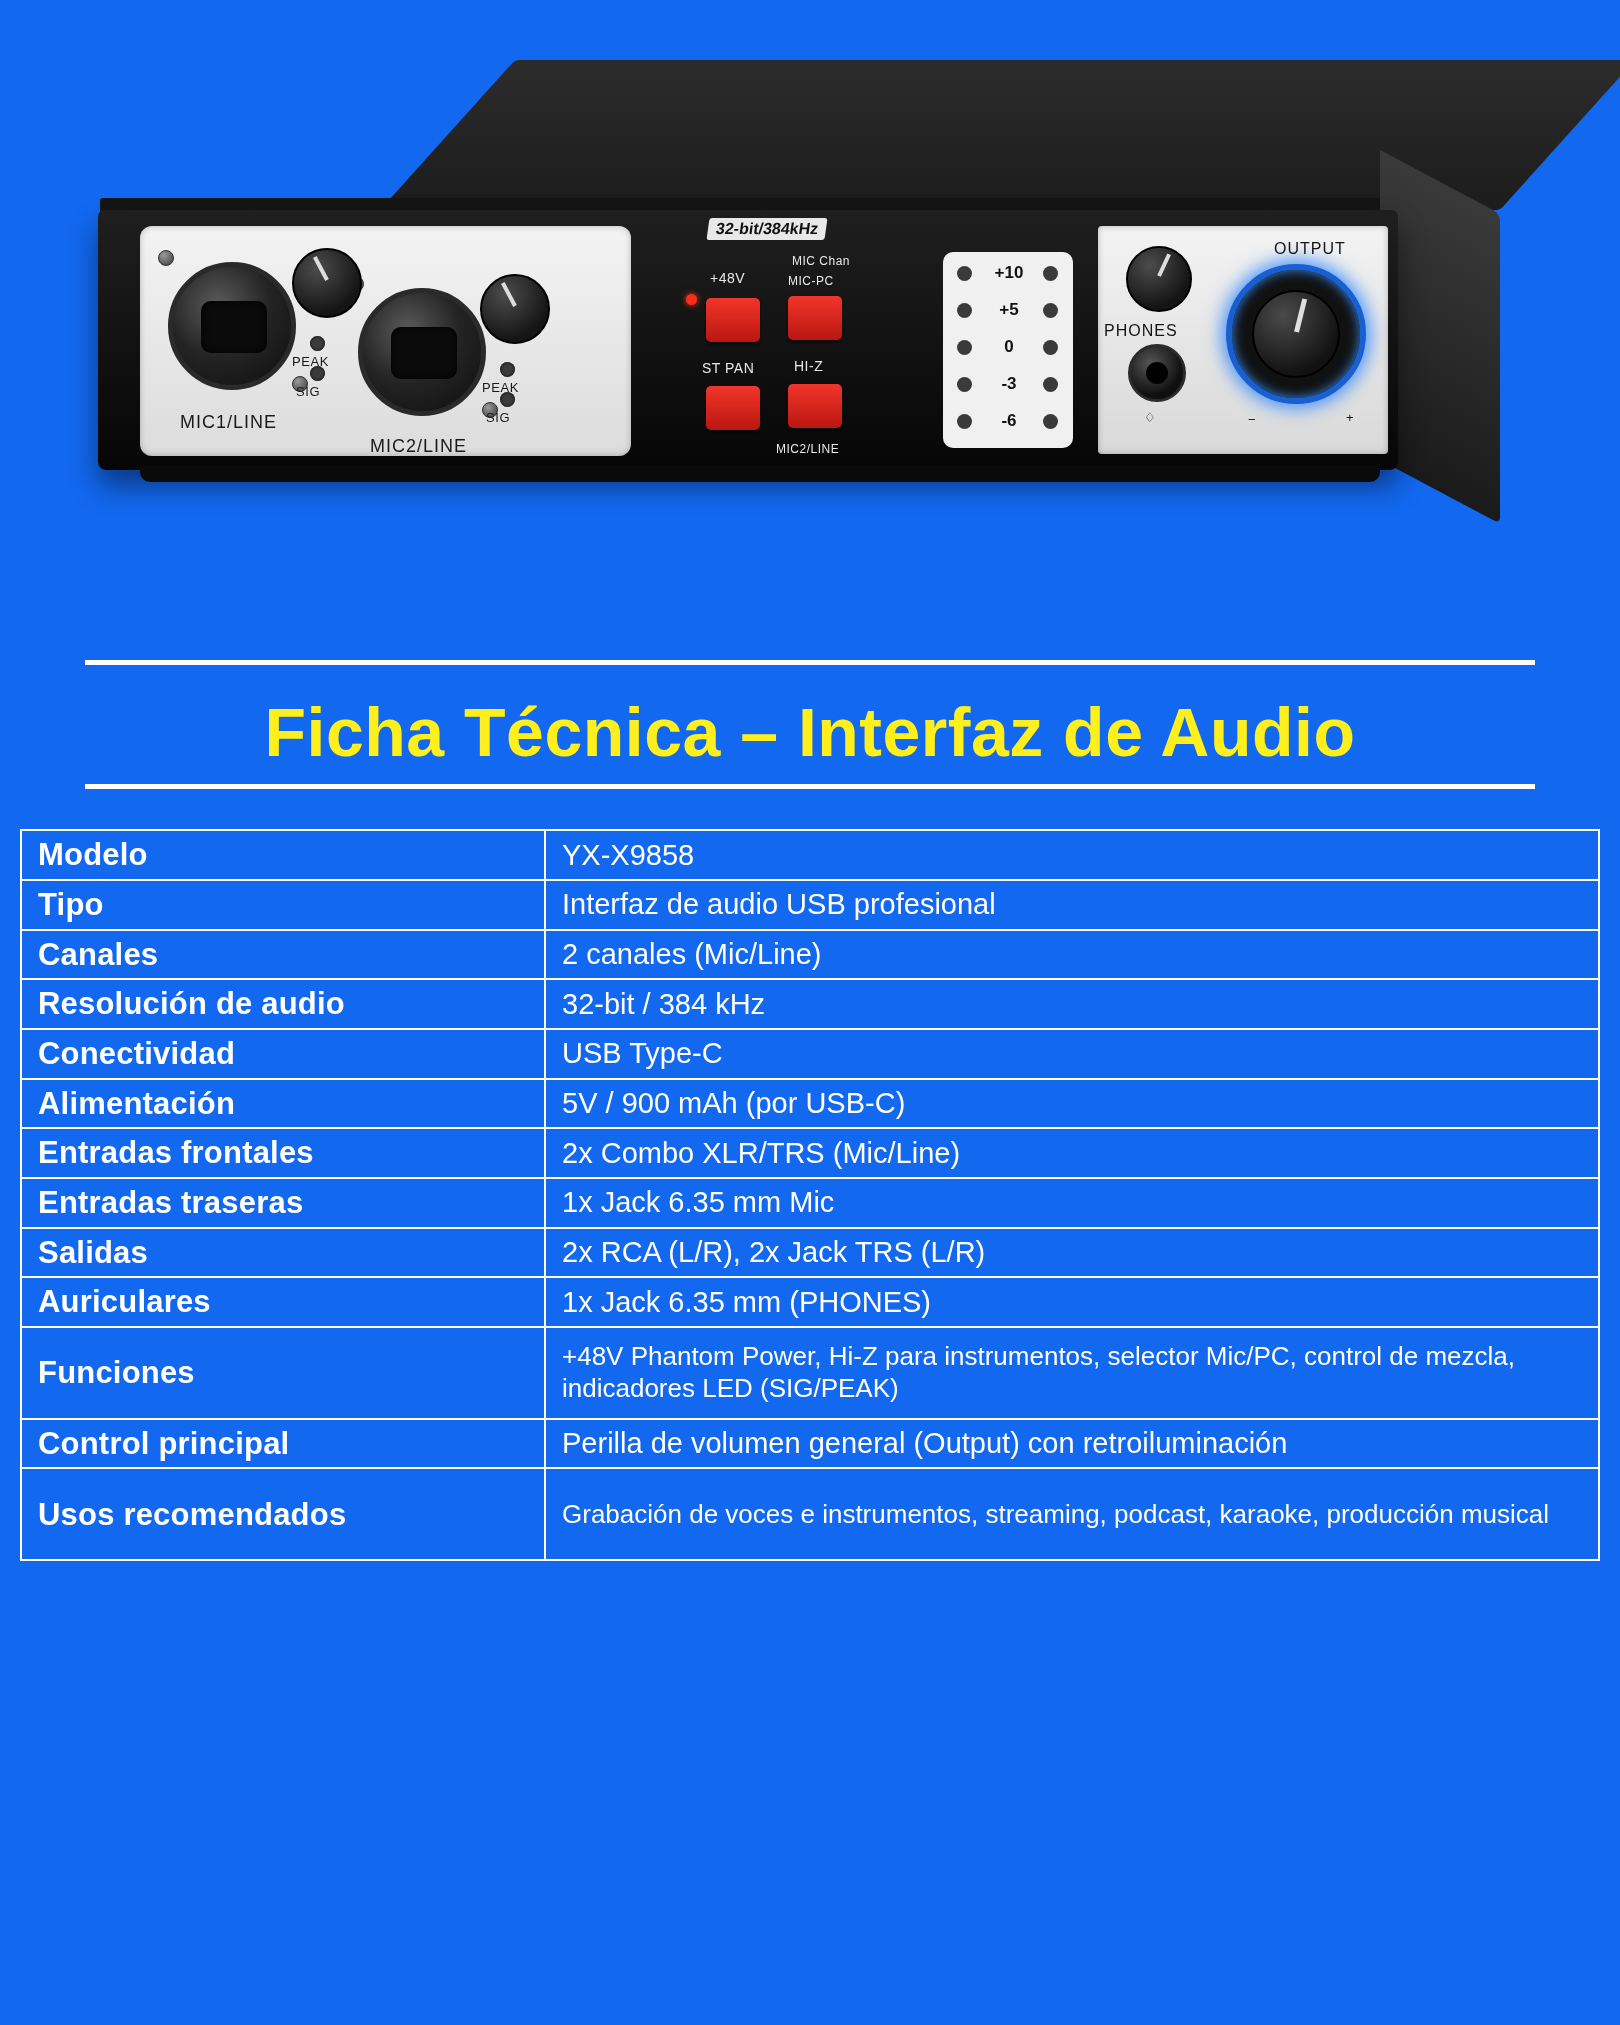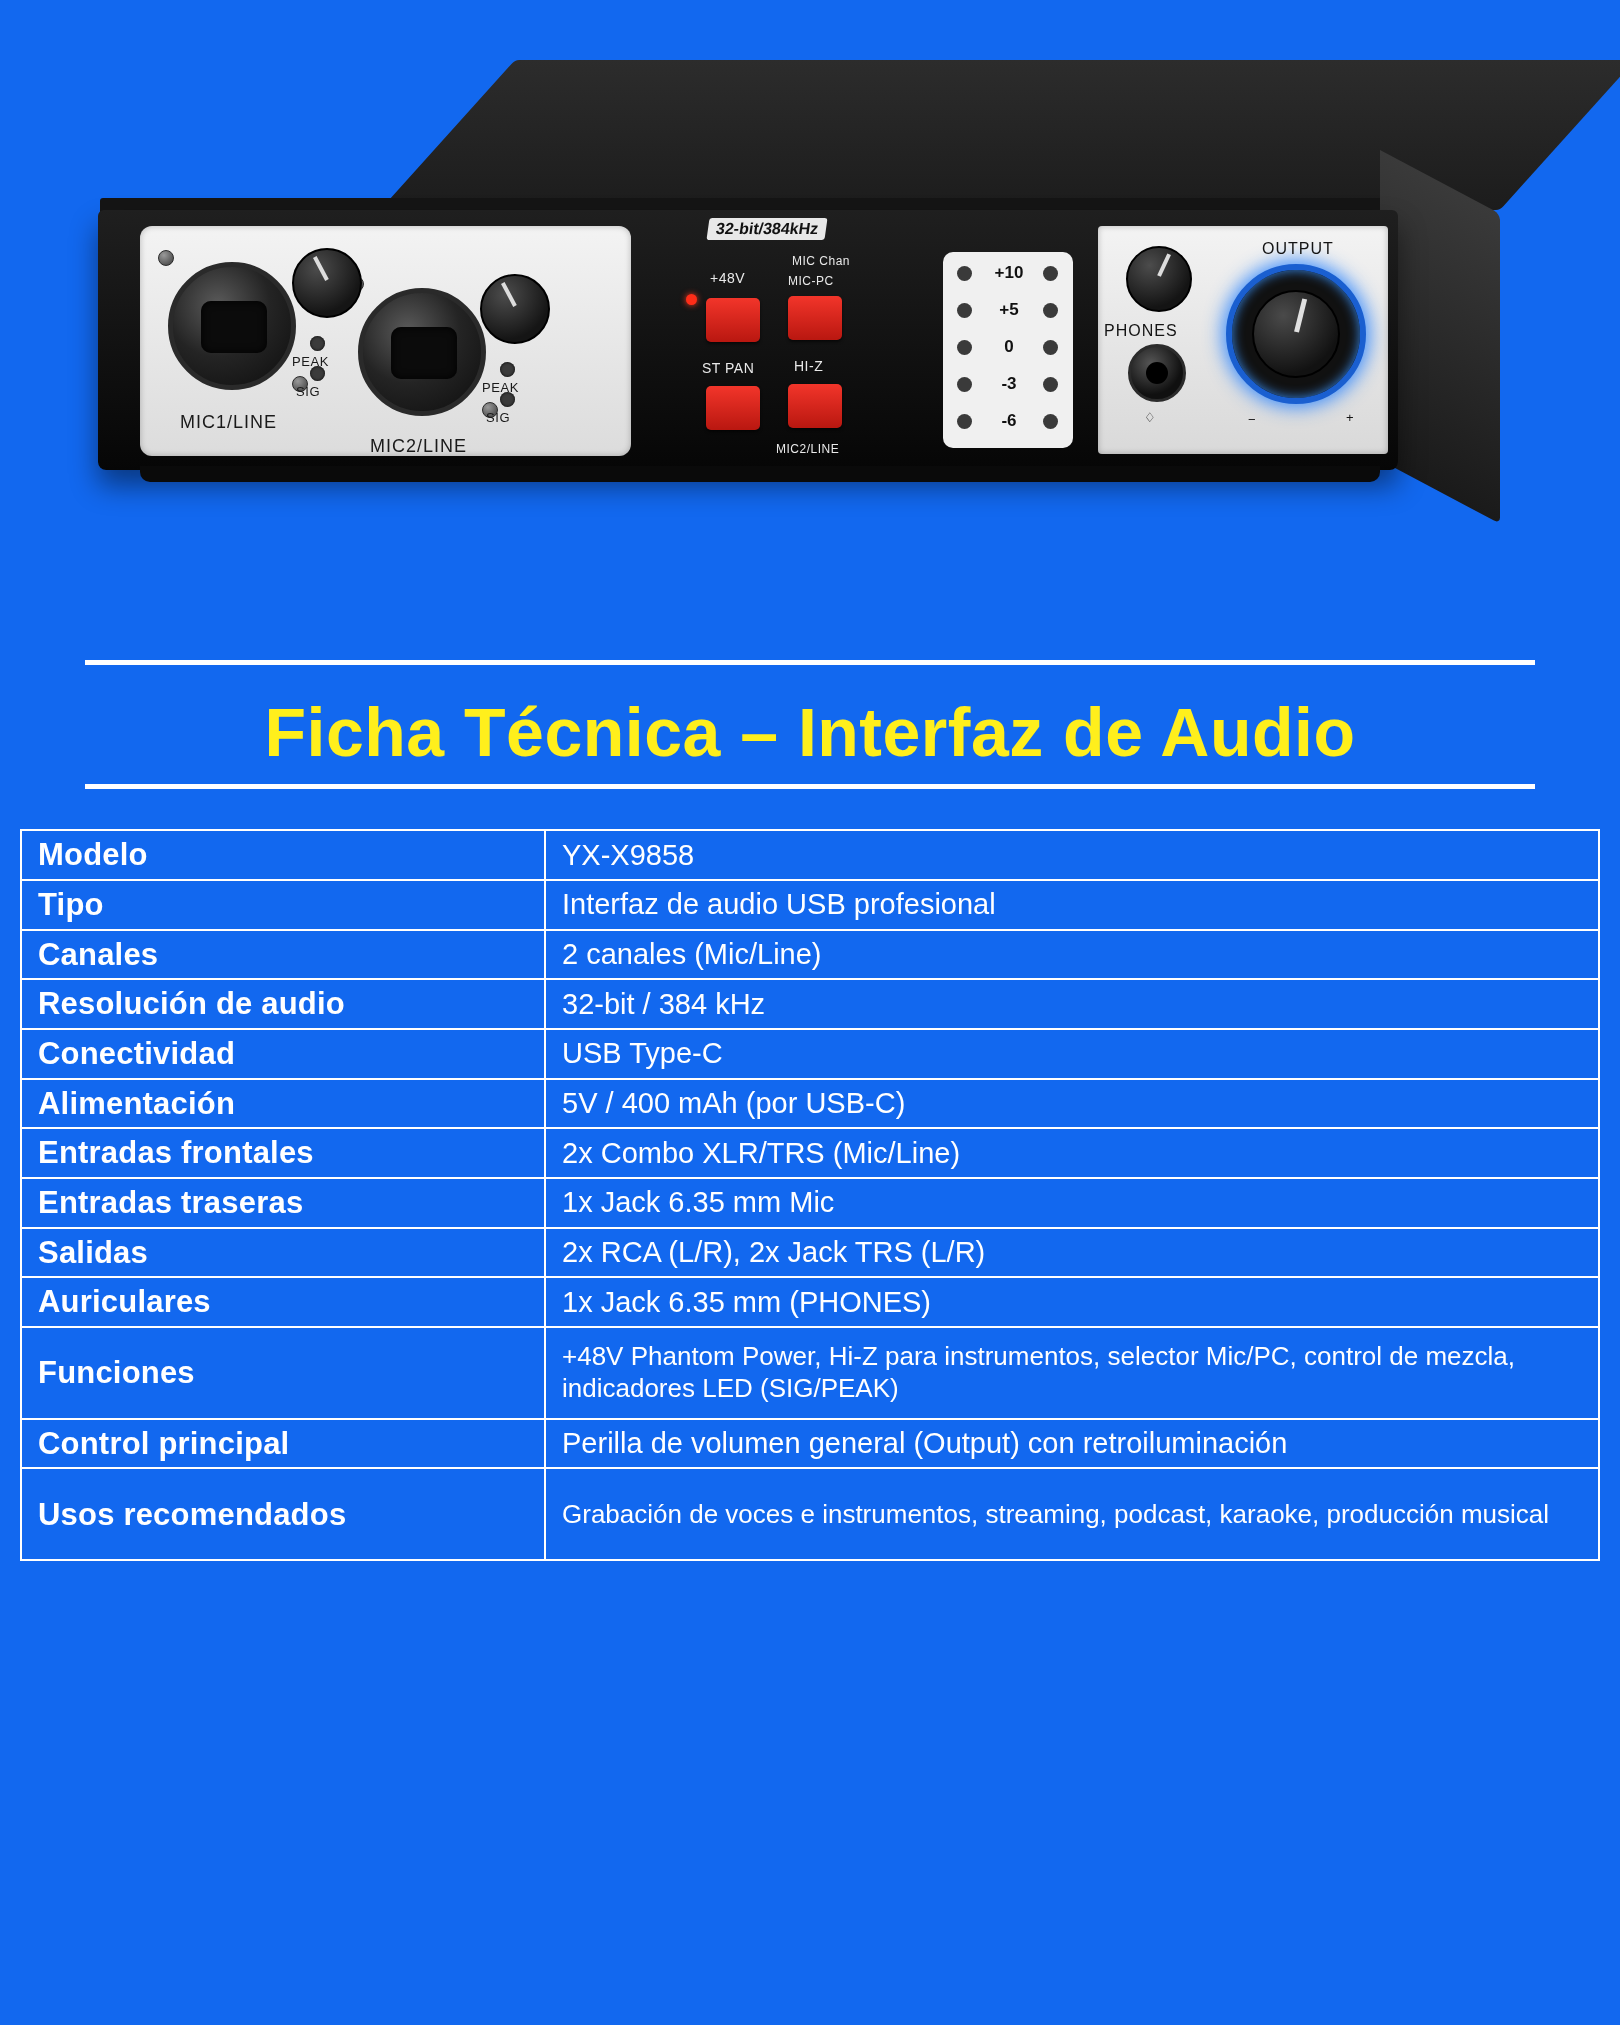--- a/index.html
+++ b/index.html
@@ -469,21 +469,21 @@
 
       <div class="panel-right">
         <div class="phones-knob"></div>
         <span class="right-label" style="left:6px;top:96px;">PHONES</span>
         <div class="phones-jack"></div>
         <span class="right-label sm" style="left:46px;top:184px;">♢</span>
 
         <div class="output-ring">
           <div class="output-knob"></div>
         </div>
-        <span class="right-label" style="left:164px;top:14px;">OUTPUT</span>
+        <span class="right-label" style="left:176px;top:14px;">OUTPUT</span>
         <span class="right-label sm" style="left:150px;top:186px;">−</span>
         <span class="right-label sm" style="left:248px;top:184px;">+</span>
       </div>
 
     </div>
     <div class="dev-foot"></div>
   </div>
 </div>
 
 <div class="title-block">
@@ -510,21 +510,21 @@
       <tr>
         <td class="key">Resolución de audio</td>
         <td class="val">32-bit / 384 kHz</td>
       </tr>
       <tr>
         <td class="key">Conectividad</td>
         <td class="val">USB Type-C</td>
       </tr>
       <tr>
         <td class="key">Alimentación</td>
-        <td class="val">5V / 400 mAh (por USB-C)</td>
+        <td class="val">5V / 900 mAh (por USB-C)</td>
       </tr>
       <tr>
         <td class="key">Entradas frontales</td>
         <td class="val">2x Combo XLR/TRS (Mic/Line)</td>
       </tr>
       <tr>
         <td class="key">Entradas traseras</td>
         <td class="val">1x Jack 6.35 mm Mic</td>
       </tr>
       <tr>

